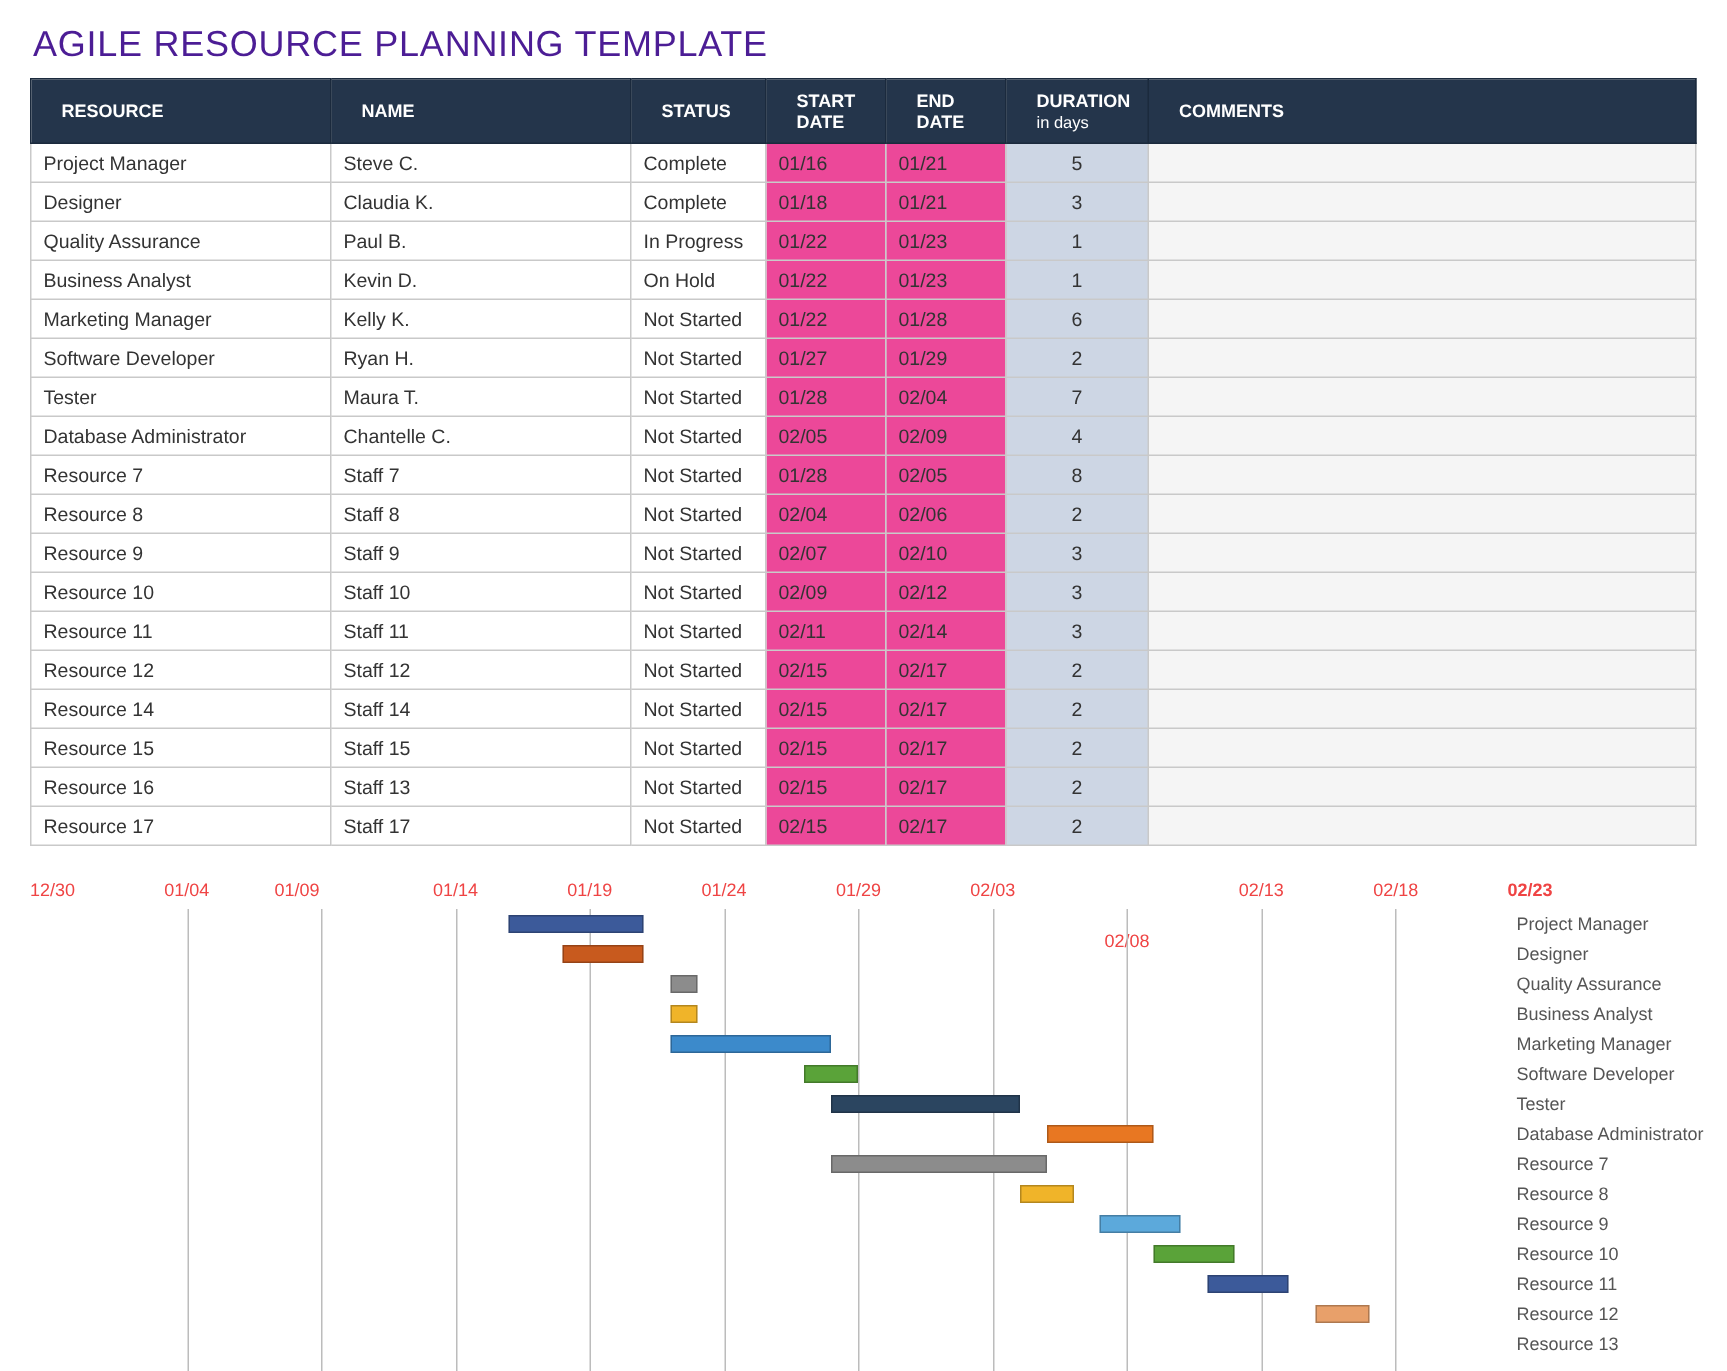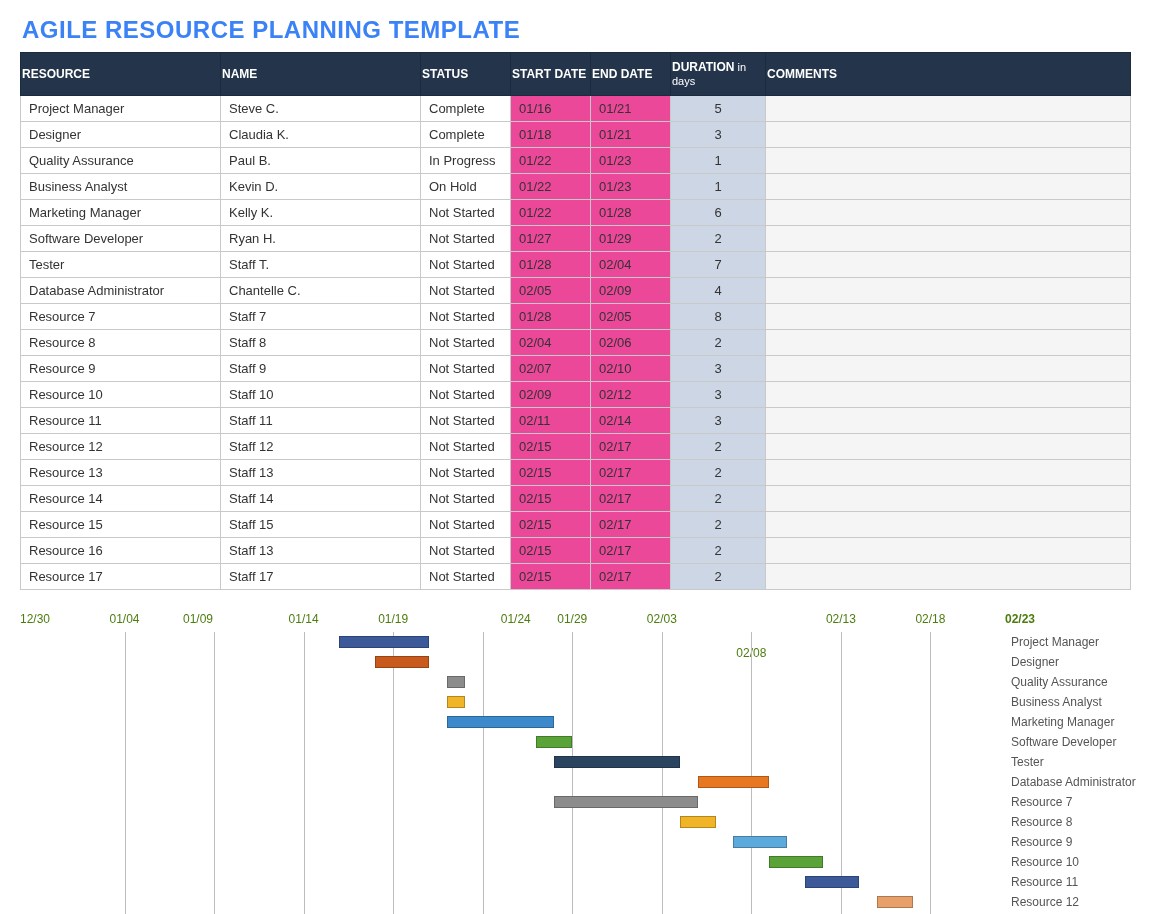--- a/index.html
+++ b/index.html
@@ -1,28 +1,28 @@
 <!DOCTYPE html>
 <html><head>
 <meta charset="utf-8">
 <style>
 html,body{margin:0;padding:0;background:#fff;font-family:"Segoe UI",Arial,sans-serif;color:#333;font-size:13px}
 .page{width:1151px;padding:16px 20px;box-sizing:border-box}
-.title{font-size:24px;font-weight:700;color:#3b82f6;letter-spacing:.5px;margin:0 0 8px 2px}
+.title{font-size:24px;font-weight:400;color:#4c1d95;letter-spacing:.5px;margin:0 0 8px 2px}
 
 .tbl{border-collapse:collapse;width:100%;table-layout:fixed}
-.tbl th{background:#24354b;color:#fff;font-weight:700;text-align:left;padding:7px 1px;border:1px solid #1b2a3d;font-size:12px}
+.tbl th{background:#24354b;color:#fff;font-weight:700;text-align:left;padding:7px 20px;border:1px solid #1b2a3d;font-size:12px}
 .tbl th .sub{font-weight:400;font-size:11px}
 .tbl td{border:1px solid #c9c9c9;padding:5px 8px;font-size:13px;color:#333;background:#fff}
 .tbl td.dates{background:#ec4899}
 .tbl td.dur{background:#cdd6e4;text-align:center}
 .tbl td.cmt{background:#f5f5f5}
 
 .chart-wrap{position:relative;margin-top:22px;height:380px}
-.axis-label{position:absolute;top:0;font-size:12px;color:#4d7c0f;white-space:nowrap;transform:translateX(-50%)}
+.axis-label{position:absolute;top:0;font-size:12px;color:#ef4444;white-space:nowrap;transform:translateX(-50%)}
 .vline{position:absolute;top:20px;height:350px;width:0;border-left:1px solid #bcbcbc}
 .legend{position:absolute;right:0;top:20px;width:120px}
 .legend div{height:20px;line-height:20px;font-size:12px;color:#555;white-space:nowrap}
 .bars{position:absolute;left:15px;top:20px;width:985px}
 .bar{position:absolute;height:12px;border:1px solid rgba(0,0,0,.25);box-sizing:border-box}
 </style>
 </head>
 <body>
 <div class="page">
 
@@ -99,21 +99,21 @@
           <td>Software Developer</td>
           <td>Ryan H.</td>
           <td>Not Started</td>
           <td class="dates">01/27</td>
           <td class="dates">01/29</td>
           <td class="dur">2</td>
           <td class="cmt"></td>
         </tr>
         <tr>
           <td>Tester</td>
-          <td>Staff T.</td>
+          <td>Maura T.</td>
           <td>Not Started</td>
           <td class="dates">01/28</td>
           <td class="dates">02/04</td>
           <td class="dur">7</td>
           <td class="cmt"></td>
         </tr>
         <tr>
           <td>Database Administrator</td>
           <td>Chantelle C.</td>
           <td>Not Started</td>
@@ -163,29 +163,20 @@
           <td>Staff 11</td>
           <td>Not Started</td>
           <td class="dates">02/11</td>
           <td class="dates">02/14</td>
           <td class="dur">3</td>
           <td class="cmt"></td>
         </tr>
         <tr>
           <td>Resource 12</td>
           <td>Staff 12</td>
-          <td>Not Started</td>
-          <td class="dates">02/15</td>
-          <td class="dates">02/17</td>
-          <td class="dur">2</td>
-          <td class="cmt"></td>
-        </tr>
-        <tr>
-          <td>Resource 13</td>
-          <td>Staff 13</td>
           <td>Not Started</td>
           <td class="dates">02/15</td>
           <td class="dates">02/17</td>
           <td class="dur">2</td>
           <td class="cmt"></td>
         </tr>
         <tr>
           <td>Resource 14</td>
           <td>Staff 14</td>
           <td>Not Started</td>
@@ -224,21 +215,21 @@
       </tbody>
 </table>
 
 <div class="chart-wrap">
   <div id="axis">
         <div class="axis-label" style="left: 15px;">12/30</div>
         <div class="axis-label" style="left: 104.545px;">01/04</div>
         <div class="axis-label" style="left: 178px; text-align: center;">01/09</div>
         <div class="axis-label" style="left: 283.636px;">01/14</div>
         <div class="axis-label" style="left: 373.182px;">01/19</div>
-        <div class="axis-label" style="left: 462.727px; margin-left: 33px;">01/24</div>
+        <div class="axis-label" style="left: 462.727px;">01/24</div>
         <div class="axis-label" style="left: 552.273px;">01/29</div>
         <div class="axis-label" style="left: 641.818px; text-align: right;">02/03</div>
         <div class="axis-label" style="left: 731.364px; margin-top: 34px;">02/08</div>
         <div class="axis-label" style="left: 820.909px;">02/13</div>
         <div class="axis-label" style="left: 910.455px;">02/18</div>
         <div class="axis-label" style="left: 1000px; font-weight: bold;">02/23</div>
       </div>
   <div id="vlines">
         <div class="vline" style="left: 104.545px;"></div>
         <div class="vline" style="left: 194.091px;"></div>

